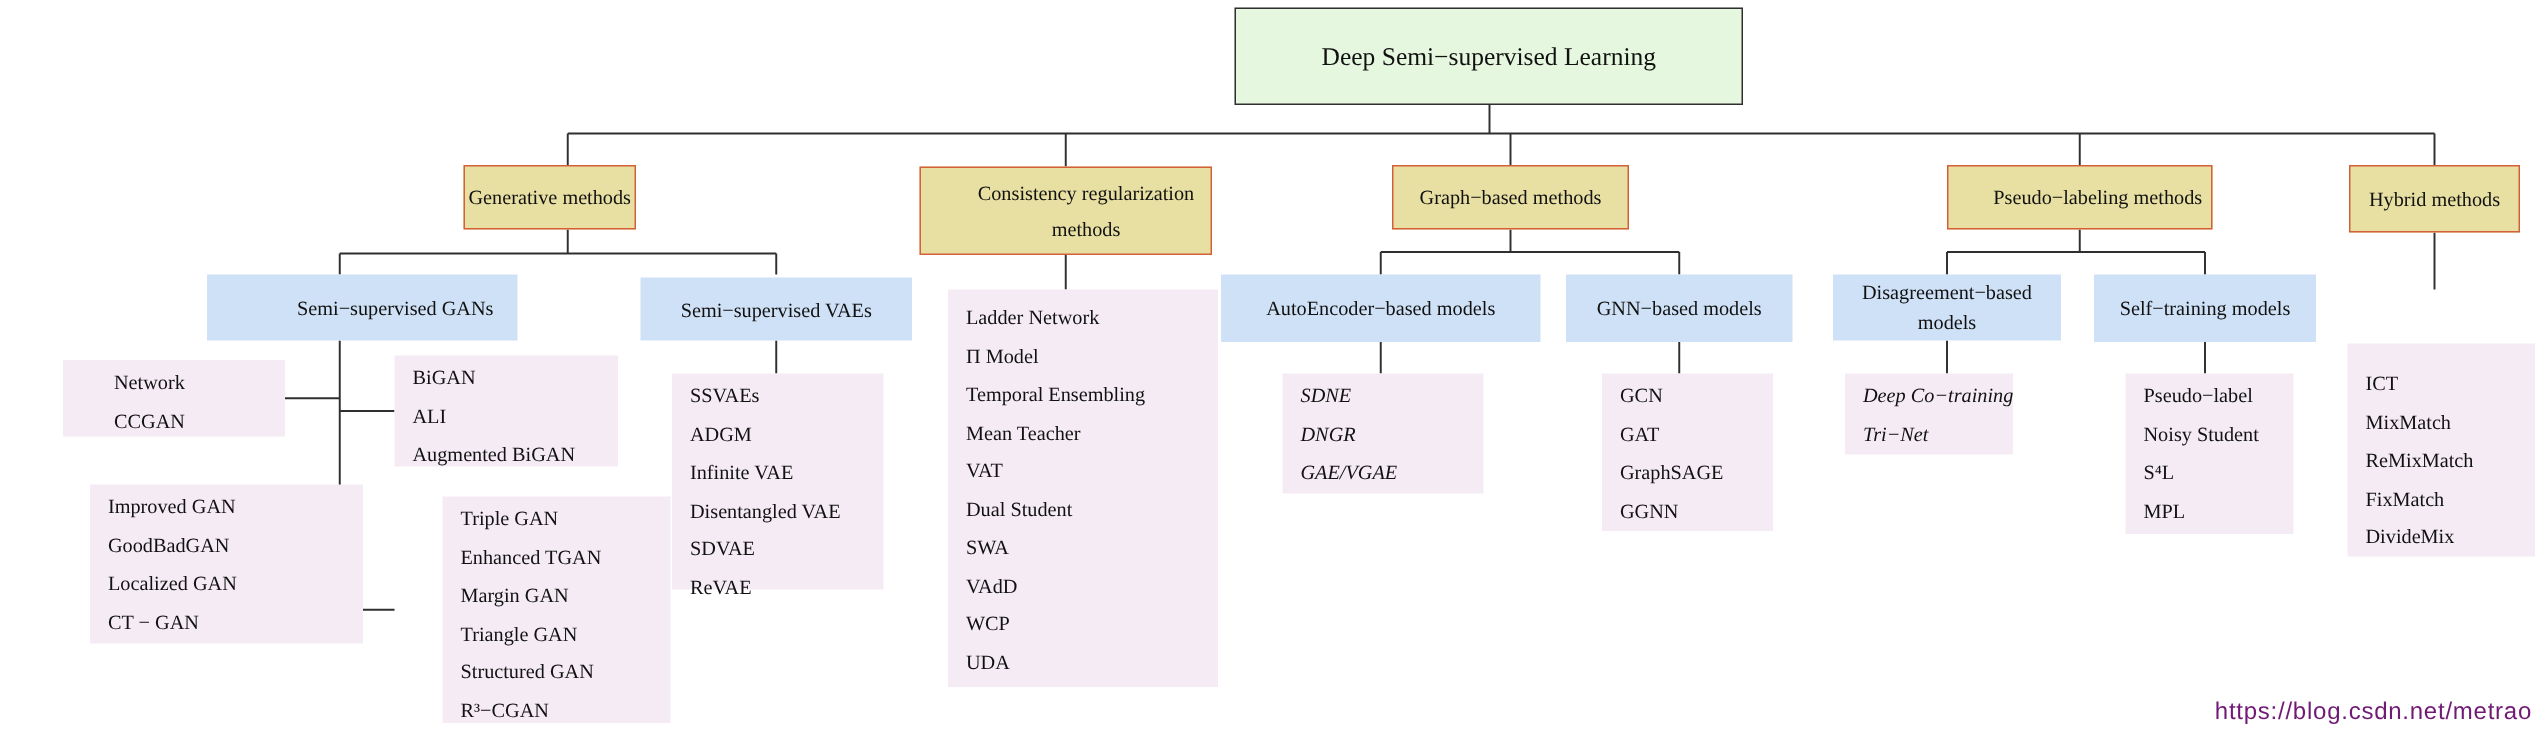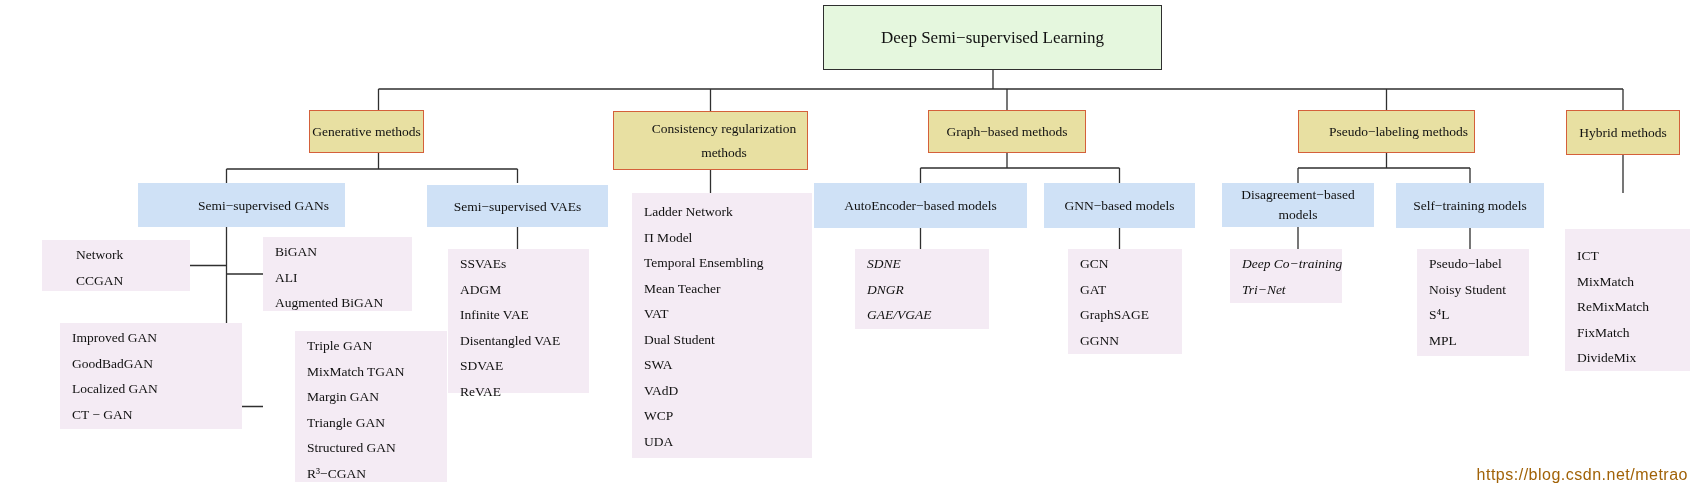--- a/index.html
+++ b/index.html
@@ -39,21 +39,21 @@
   #l-improved { left:32px;   top:323px; width:182px; height:106px;margin-left:28px; }
   #l-triple   { left:263px;  top:331px; width:152px; height:151px;margin-left:32px; }
   #l-vaes     { left:448px;  top:249px; width:141px; height:144px; }
   #l-consist  { left:632px;  top:193px; width:180px; height:265px; padding-top:6px; }
   #l-autoenc  { left:855px;  top:249px; width:134px; height:80px;  }
   #l-gnn      { left:1068px; top:249px; width:114px; height:105px; }
   #l-disagree { left:1230px; top:249px; width:112px; height:54px;font-style:italic;  }
   #l-selftr   { left:1417px; top:249px; width:112px; height:107px; }
   #l-hybrid   { left:1565px; top:193px; width:125px; height:142px; padding-top:14px;margin-top:36px; }
   
-  #watermark { position:absolute; right:10px; bottom:12px; color:#a16207;
+  #watermark { position:absolute; right:10px; bottom:12px; color:#701a75;
                font-family:"Liberation Sans","DejaVu Sans",sans-serif;
                font-size:16px; letter-spacing:.5px; }
 </style>
 </head>
 <body>
 
 <div id="stage">
 
   <svg id="wires" width="1698" height="496">
     <path fill="none" stroke="#2f2f2f" stroke-width="1.3" d="
@@ -97,21 +97,21 @@
       <div class="leaf-line">Augmented BiGAN</div>
     </div>
   <div id="l-improved" class="leaf">
       <div class="leaf-line">Improved GAN</div>
       <div class="leaf-line">GoodBadGAN</div>
       <div class="leaf-line">Localized GAN</div>
       <div class="leaf-line">CT − GAN</div>
     </div>
   <div id="l-triple" class="leaf">
       <div class="leaf-line">Triple GAN</div>
-      <div class="leaf-line">MixMatch TGAN</div>
+      <div class="leaf-line">Enhanced TGAN</div>
       <div class="leaf-line">Margin GAN</div>
       <div class="leaf-line">Triangle GAN</div>
       <div class="leaf-line">Structured GAN</div>
       <div class="leaf-line">R³−CGAN</div>
     </div>
   <div id="l-vaes" class="leaf">
       <div class="leaf-line">SSVAEs</div>
       <div class="leaf-line">ADGM</div>
       <div class="leaf-line">Infinite VAE</div>
       <div class="leaf-line">Disentangled VAE</div>

